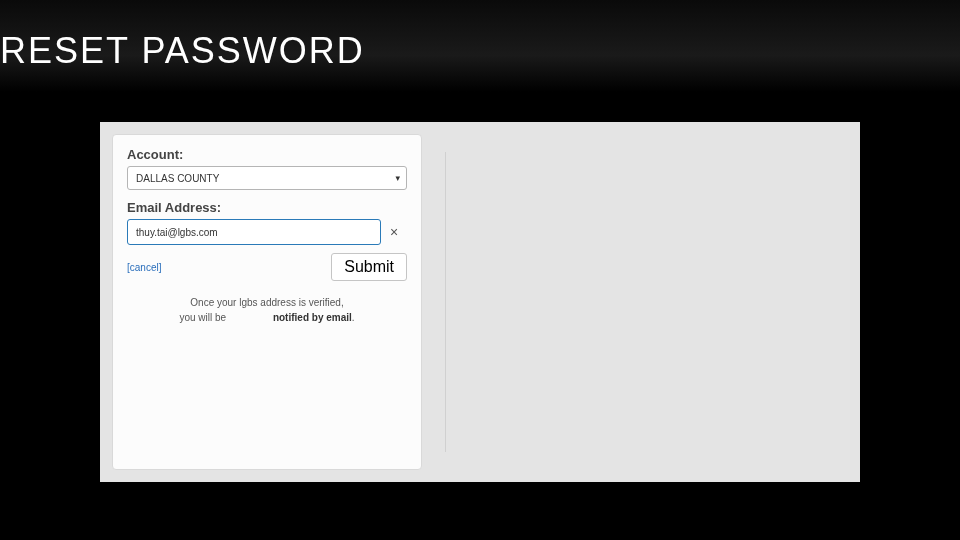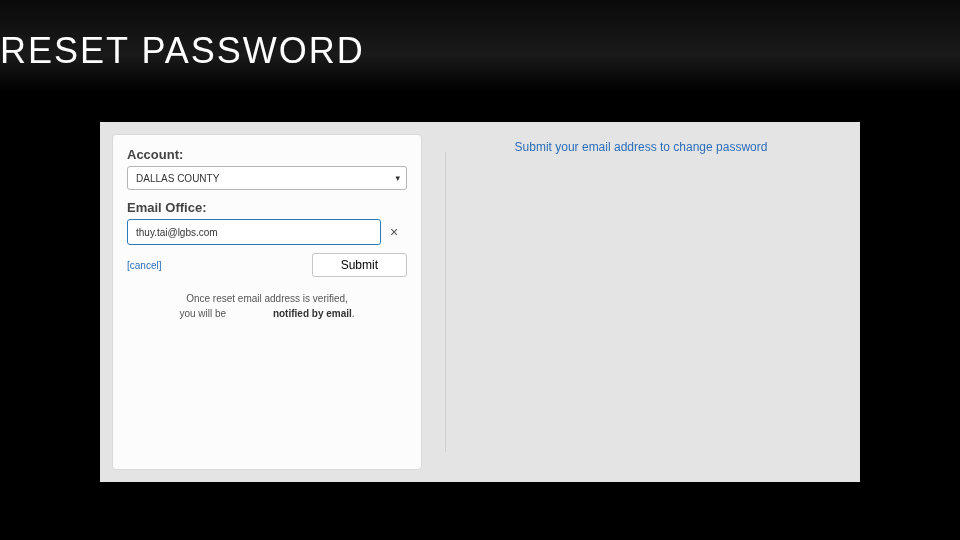--- a/index.html
+++ b/index.html
@@ -123,22 +123,22 @@
     }
     .cancel-link {
       color: #2a6ebb;
       font-size: 10px;
       cursor: pointer;
     }
     .submit-btn {
       background: #fff;
       border: 1px solid #c5c5c5;
       border-radius: 3px;
-      padding: 4px 28px;
-      font-size: 12px;
+      padding: 4px 12px;
+      font-size: 16px;
       cursor: pointer;
     }
     .help-text {
       font-size: 10px;
       color: #555;
       text-align: center;
       line-height: 1.5;
       margin-bottom: 12px;
     }
     .bold {
@@ -157,43 +157,40 @@
 <div class="content-wrap">
 
   <div class="form-panel">
 
     <div class="field-label">Account:</div>
     <div class="select-box">
       <span>DALLAS COUNTY</span>
       <span class="chev">▾</span>
     </div>
 
-    <div class="field-label">Email Office:</div>
+    <div class="field-label">Email Address:</div>
     <div class="input-wrap">
       <div class="input-box">
         <span>thuy.tai@lgbs.com</span>
       </div>
       <div class="clear-btn">
         <span>×</span>
       </div>
     </div>
 
     <div class="actions-row">
       <span class="cancel-link">[cancel]</span>
       <button class="submit-btn">Submit</button>
     </div>
 
 
     <div class="help-text">
-      <span>Once reset email address is verified,</span><br>
+      <span>Once your lgbs address is verified,</span><br>
       <span>you will be </span><span class="bold">notified by email</span><span>.</span>
     </div>
 
 
   </div>
 
   <div class="divider-line"></div>
 
-  <div class="right-panel">
-    <div class="right-link">Submit your email address to change password</div>
-  </div>
 
 </div>
 
 </body></html>

